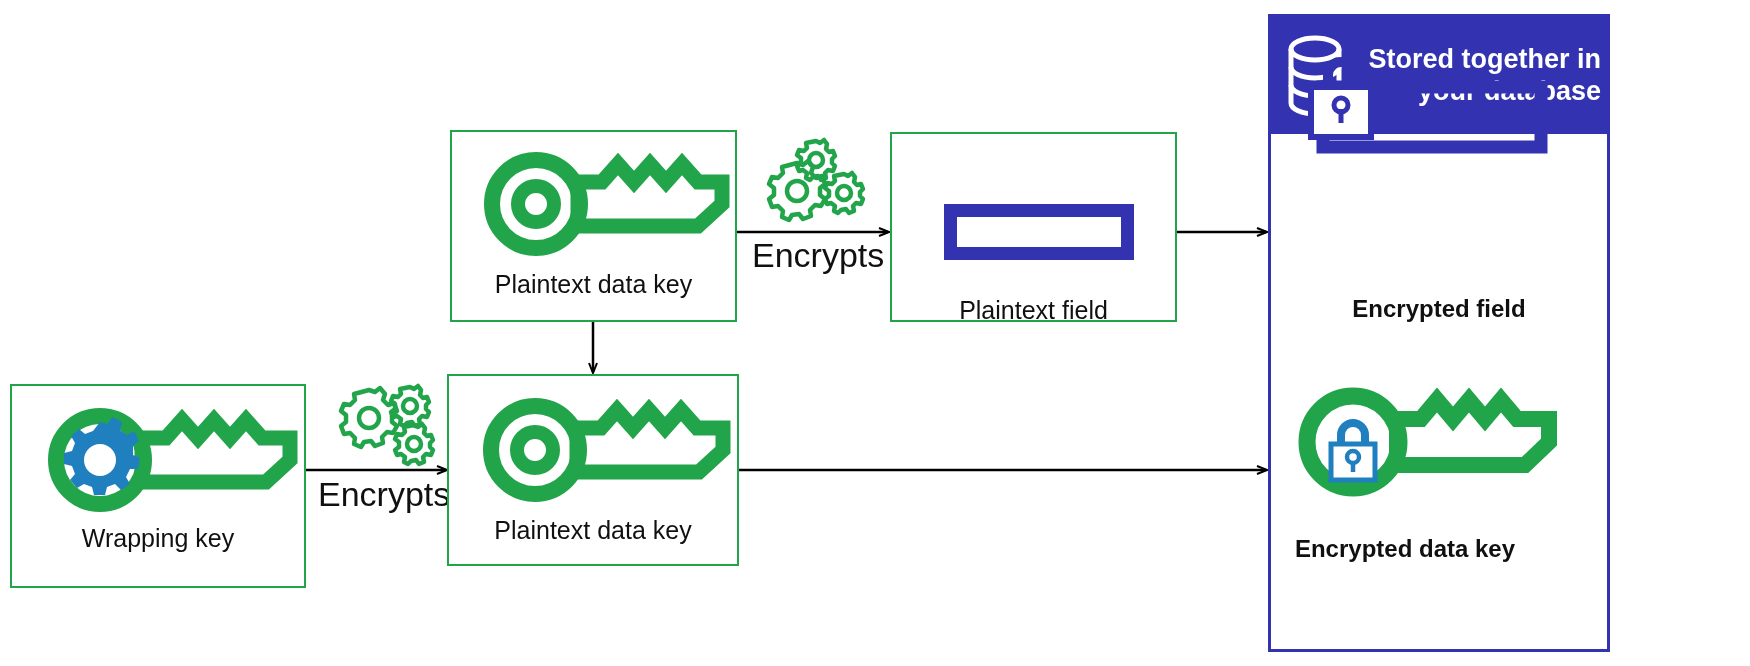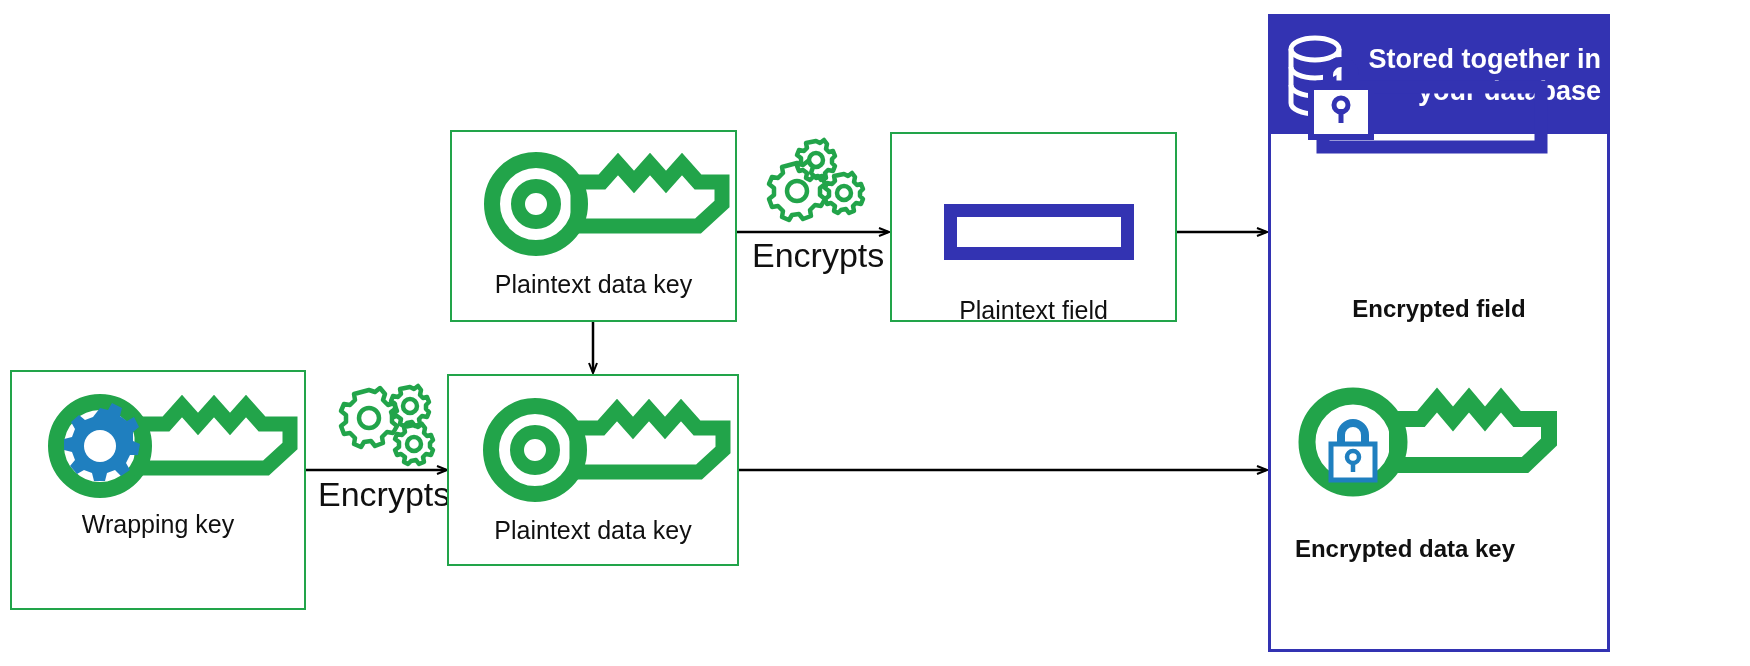--- a/index.html
+++ b/index.html
@@ -100,21 +100,21 @@
 
     <line x1="737" y1="232" x2="888" y2="232" stroke="#000000" stroke-width="2.5" marker-end="url(#ah)"></line>
 
     <line x1="593" y1="322" x2="593" y2="372" stroke="#000000" stroke-width="2.5" marker-end="url(#ah)"></line>
 
     <line x1="1177" y1="232" x2="1266" y2="232" stroke="#000000" stroke-width="2.5" marker-end="url(#ah)"></line>
 
     <line x1="737" y1="470" x2="1266" y2="470" stroke="#000000" stroke-width="2.5" marker-end="url(#ah)"></line>
   </svg>
 
-  <div class="box green-box" style="left:10px; top:370px; width:296px; height:240px;">
+  <div class="box green-box" style="left:10px; top:384px; width:296px; height:204px;">
     <svg class="icon-abs" style="left:26px; top:22px; width:260px; height:104px;" viewBox="0 0 260 104">
 
       <circle cx="62" cy="52" r="44" fill="none" stroke="#22A44A" stroke-width="16"></circle>
 
       <path d="M104 30 L128 30 L144 12 L160 30 L176 12 L192 30 L208 12 L224 30 L252 30 L252 52 L228 74 L118 74 L104 74 Z" fill="none" stroke="#22A44A" stroke-width="15" stroke-linejoin="miter"></path>
 
       <g fill="#1F7FBF">
         <path d="M62,14
                  L70,16 L74,9 L84,14 L82,22 L89,27 L96,23 L101,33 L95,38 L95,47
                  L102,50 L100,61 L92,61 L88,69 L92,76 L83,82 L77,76 L69,79

